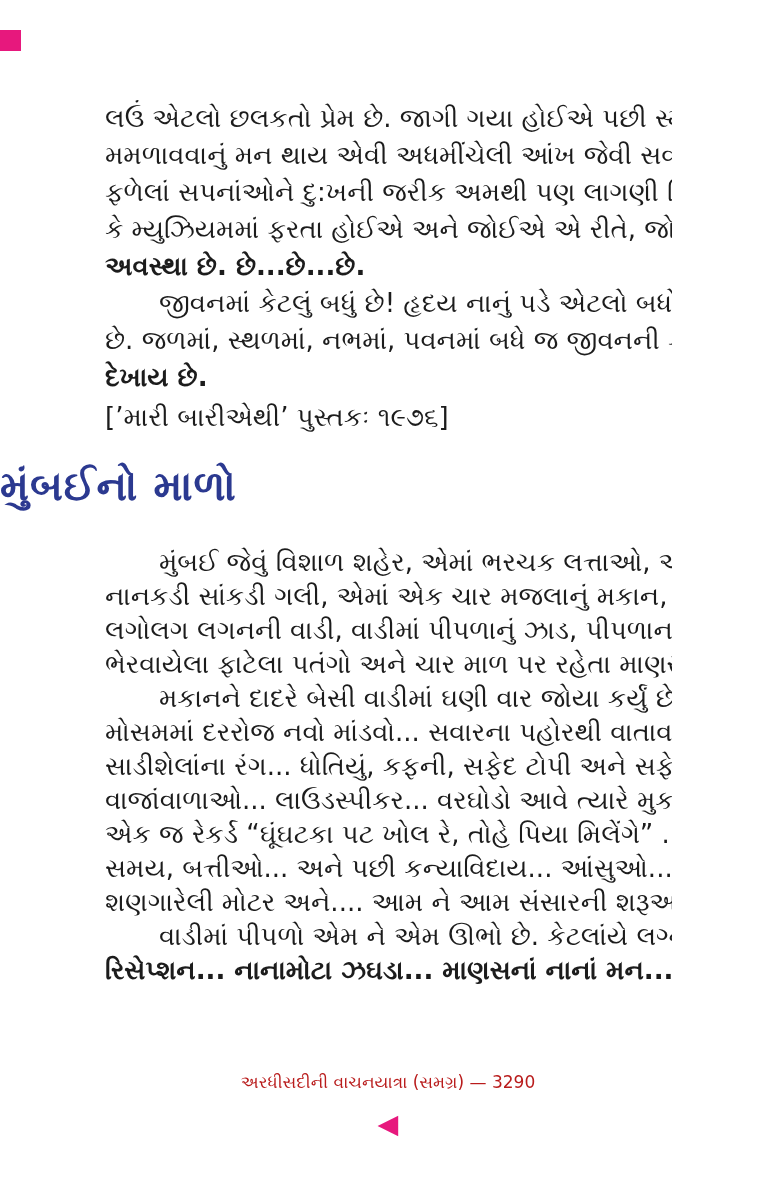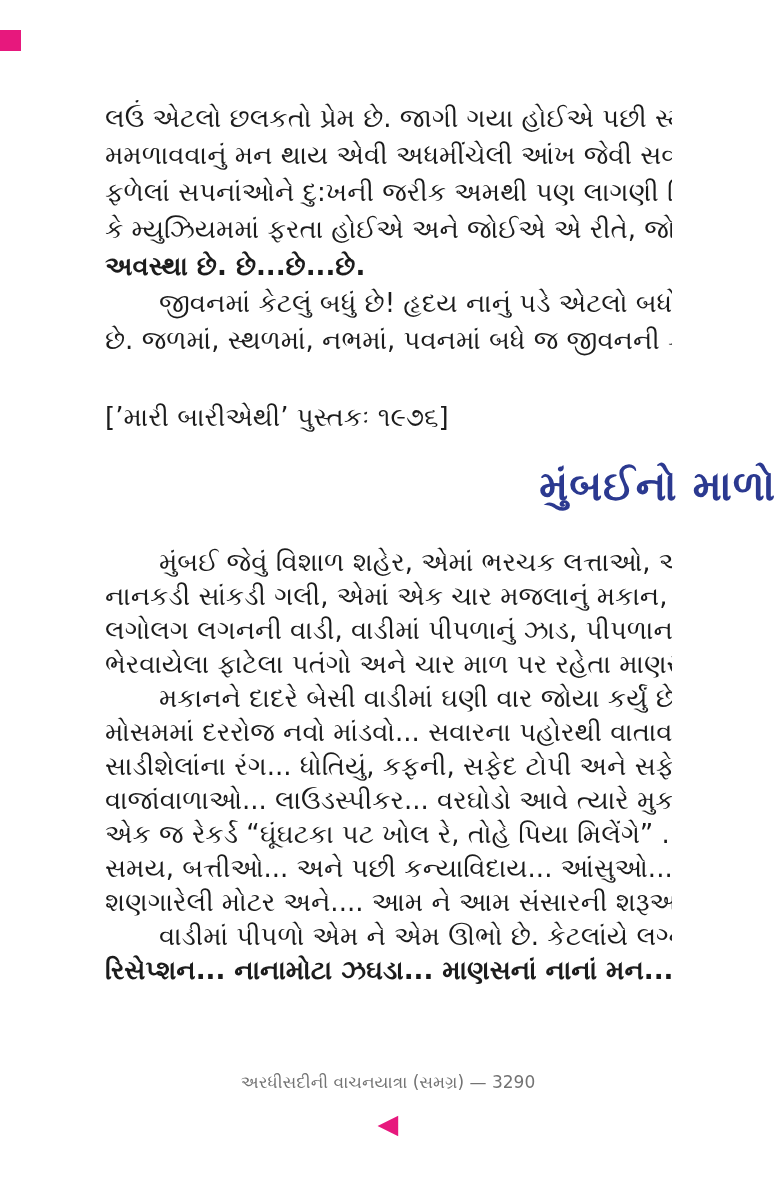--- a/index.html
+++ b/index.html
@@ -44,36 +44,36 @@
     line-height: 37px;
     text-align: left;
     font-size: 26px;
   }
   .article-title {
     position: absolute;
     top: 460px;
     left: 0;
     width: 776px;
     margin: 0;
-    text-align: right;
+    text-align: left;
     color: #2b3990;
     font-size: 41px;
     line-height: 52px;
     font-weight: bold;
     letter-spacing: 1px;
   }
   .page-footer {
     position: absolute;
     top: 1070px;
     left: 0;
     width: 776px;
     text-align: center;
     font-size: 17px;
     line-height: 24px;
-    color: #737373;
+    color: #b91c1c;
   }
   .end-triangle {
     position: absolute;
     top: 1108px;
     left: 0;
     width: 776px;
     text-align: center;
     color: #e7187d;
     font-size: 27px;
     line-height: 32px;
@@ -90,20 +90,21 @@
       <div class="para">
         <div class="line">લઉં એટલો છલકતો પ્રેમ છે. જાગી ગયા હોઈએ પછી સ્મૃતિઓ</div>
         <div class="line">મમળાવવાનું મન થાય એવી અધમીંચેલી આંખ જેવી સવાર છે. નહીં</div>
         <div class="line">ફળેલાં સપનાંઓને દુ:ખની જરીક અમથી પણ લાગણી વિના, જાણે</div>
         <div class="line">કે મ્યુઝિયમમાં ફરતા હોઈએ અને જોઈએ એ રીતે, જોવાની અલિપ્ત</div>
         <div class="line last">અવસ્થા છે. છે...છે...છે.</div>
       </div>
       <div class="para">
         <div class="line indent">જીવનમાં કેટલું બધું છે! હૃદય નાનું પડે એટલો બધો આનંદ</div>
         <div class="line">છે. જળમાં, સ્થળમાં, નભમાં, પવનમાં બધે જ જીવનની ફૂલપગલીઓ</div>
+        <div class="line last">દેખાય છે.</div>
       </div>
     </div>
 
   <div class="attribution">[’મારી બારીએથી’ પુસ્તકઃ ૧૯૭૬]</div>
 
   <h1 class="article-title">મુંબઈનો માળો</h1>
 
   <div id="article-block" class="text-col">
       <div class="para">
         <div class="line indent">મુંબઈ જેવું વિશાળ શહેર, એમાં ભરચક લત્તાઓ, એમાં એક</div>

